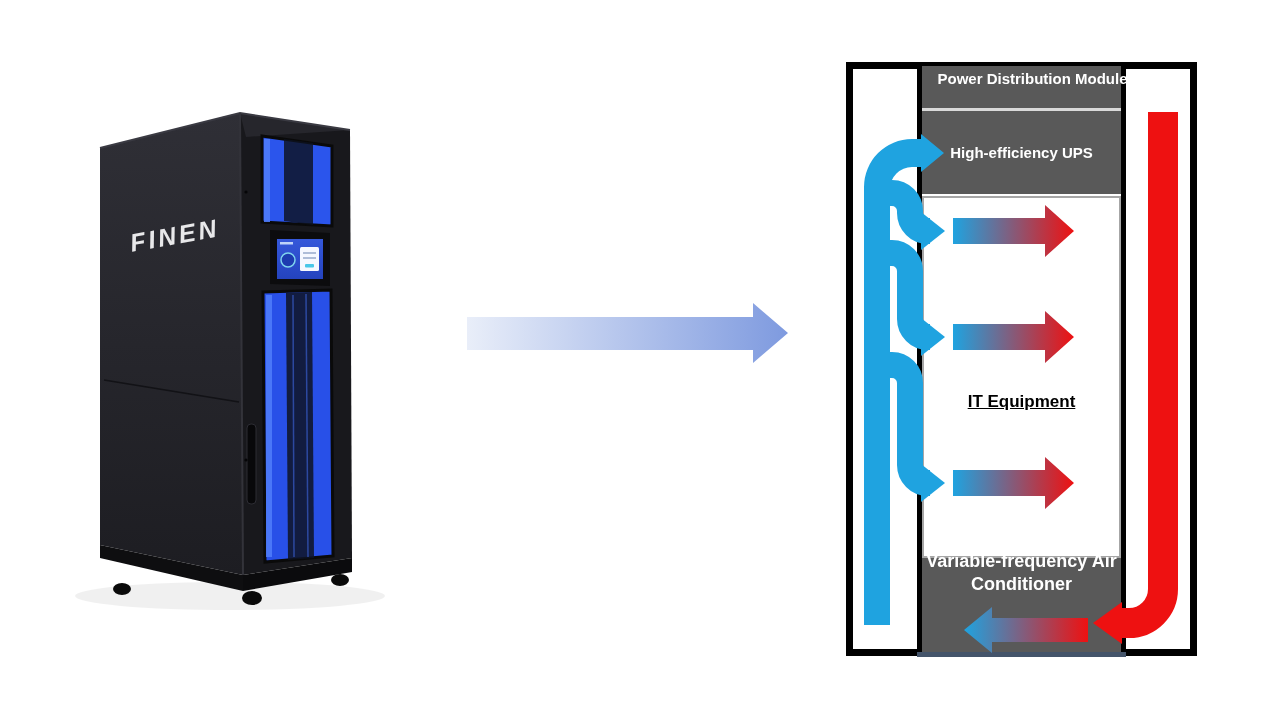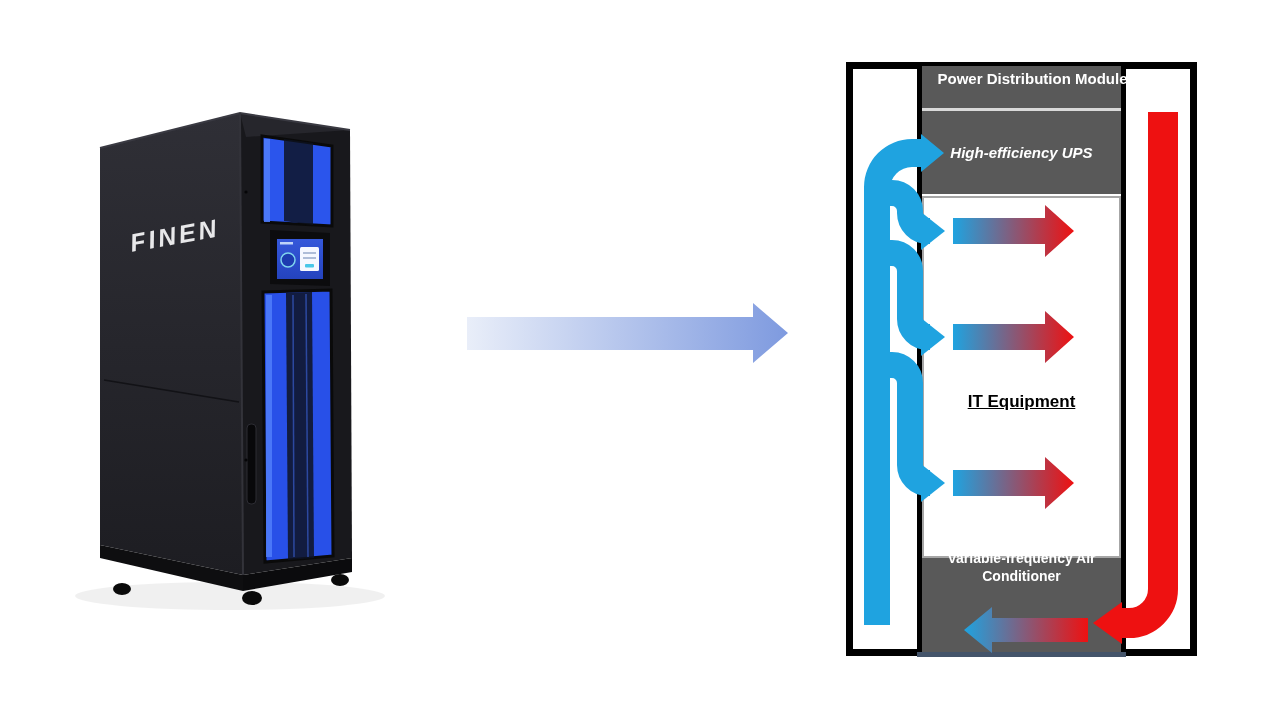--- a/index.html
+++ b/index.html
@@ -12,21 +12,21 @@
   .gray-box{box-sizing:border-box;text-align:center;}
   .box-label{font-weight:bold;line-height:1.25;text-align:center;}
   #pdm-box{left:922px;top:66px;width:199px;height:42px;}
   #pdm-label{left:922px;top:70px;width:221px;font-size:15px;}
   #separator{left:922px;top:108px;width:199px;height:3px;background:#d9d9d9;}
   #ups-box{left:922px;top:111px;width:199px;height:83px;}
   #ups-label{left:922px;top:144px;width:199px;font-size:15px;}
   #it-box{left:922px;top:196px;width:199px;height:362px;border:2px solid #a6a6a6;box-sizing:border-box;}
   #it-label{left:922px;top:391px;width:199px;font-size:17px;text-decoration:underline;}
   #ac-box{left:922px;top:558px;width:199px;height:94px;}
-  #ac-label{left:922px;top:550px;width:199px;font-size:14px;}
+  #ac-label{left:922px;top:550px;width:199px;font-size:18px;}
   #ac-strip{left:917px;top:652px;width:209px;height:5px;}
   #frame{left:846px;top:62px;width:351px;height:594px;border-style:solid;border-width:7px;box-sizing:border-box;}
   .colline{top:62px;width:5px;height:590px;background:#000;}
   #pue-label{left:500px;top:321px;width:220px;text-align:center;
              font-size:19px;font-weight:bold;letter-spacing:1px;}
 </style>
 </head>
 <body>
 
 <div class="layer-boxes">
@@ -131,17 +131,17 @@
     <polygon fill="url(#gCold2Hot)" points="953,218 1045,218 1045,205 1074,231 1045,257 1045,244 953,244"></polygon>
     <polygon fill="url(#gCold2Hot)" points="953,324 1045,324 1045,311 1074,337 1045,363 1045,350 953,350"></polygon>
     <polygon fill="url(#gCold2Hot)" points="953,470 1045,470 1045,457 1074,483 1045,509 1045,496 953,496"></polygon>
 
     <polygon fill="url(#gCold2Hot)" points="964,630 992,607 992,618 1088,618 1088,642 992,642 992,653"></polygon>
   </g>
 </svg>
 
 <div class="layer-labels">
   <div class="abs box-label" id="pdm-label" style="color: rgb(255, 255, 255);">Power Distribution Module</div>
-  <div class="abs box-label" id="ups-label" style="color: rgb(255, 255, 255); font-style: italic;">High-efficiency UPS</div>
+  <div class="abs box-label" id="ups-label" style="color: rgb(255, 255, 255);">High-efficiency UPS</div>
   <div class="abs box-label" id="it-label" style="color: rgb(0, 0, 0);">IT Equipment</div>
   <div class="abs box-label" id="ac-label" style="color: rgb(255, 255, 255);">Variable-frequency Air Conditioner</div>
   <div class="abs" id="pue-label" style="color: rgb(27, 110, 190);">PUE ≤ 1.5</div>
 </div>
 
 </body></html>

